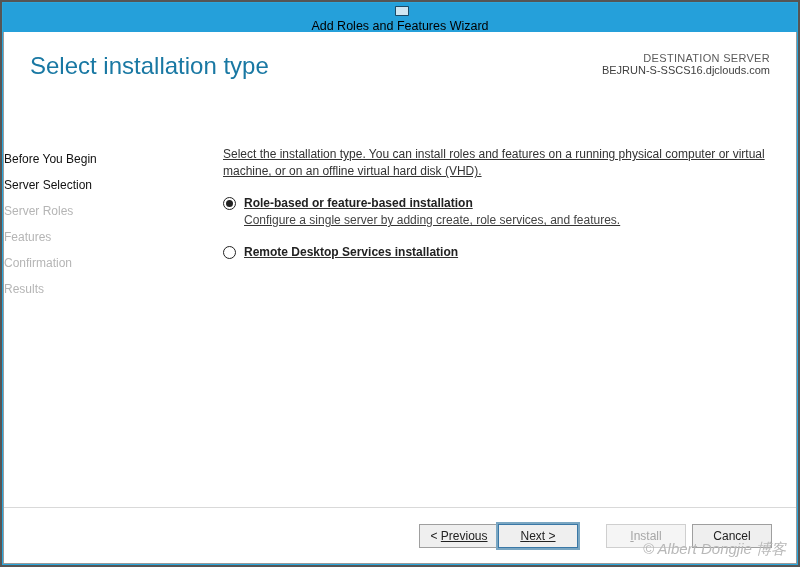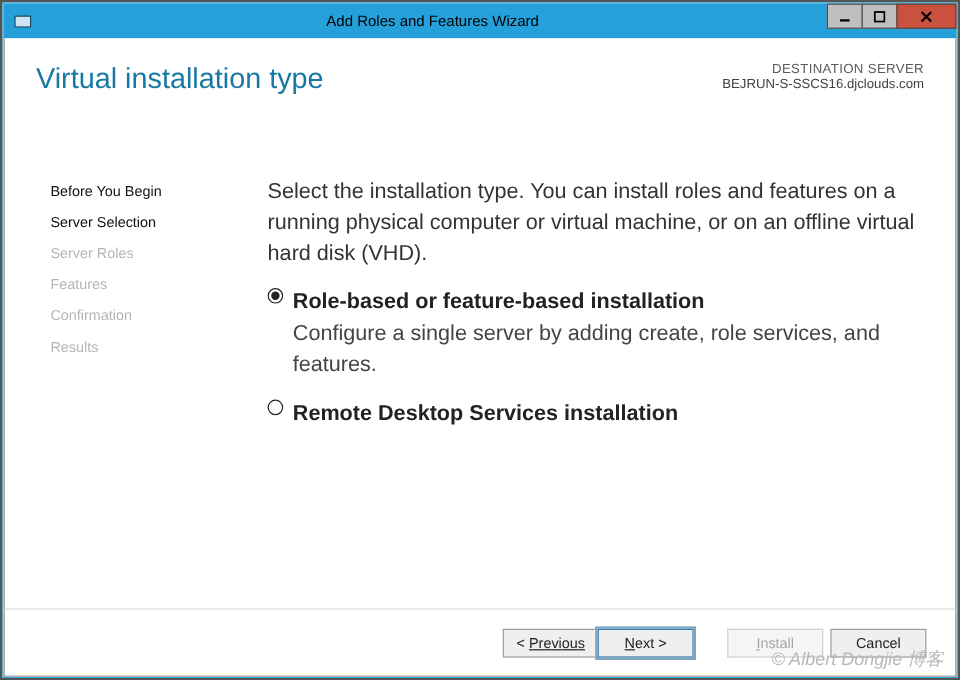--- a/index.html
+++ b/index.html
@@ -16,20 +16,21 @@
     background: #fff;
     border: 1px solid #2aa7dd;
     position: relative;
   }
   .titlebar {
     height: 29px;
     background: #25a0da;
     display: flex;
     align-items: center;
     position: relative;
+    flex-direction: column;
   }
   .titlebar .sys-icon {
     width: 24px; height: 24px;
     display: flex; align-items:center; justify-content:center;
     margin-left: 4px;
   }
   .titlebar .title {
     flex: 1;
     text-align: center;
     color: #000;
@@ -70,32 +71,32 @@
     display:flex;
   }
   .sidebar {
     width: 195px;
     padding-top: 14px;
   }
   .nav-item {
     height: 26px;
     line-height: 26px;
     font-size: 12px;
-    padding-left: 38px;
     white-space: nowrap;
   }
   .nav-item.enabled { color:#111; cursor:pointer; }
   .nav-item.selected { background:#2f7caf; color:#fff; }
   .nav-item.disabled { color:#b5b5b5; }
   .main-pane {
     flex:1;
     padding: 14px 24px 0 24px;
-    font-size: 18px;
+    font-size: 12px;
     color:#333;
     line-height: 1.45;
+    text-decoration: underline;
   }
   .intro { margin-bottom: 14px; }
   .option {
     display:flex;
     align-items:flex-start;
     margin-bottom: 14px;
     gap: 8px;
   }
   .radio {
     width: 13px; height:13px;
@@ -137,21 +138,21 @@
     background:#f5f5f5;
     cursor:default;
   }
   .btn .u { text-decoration: underline; }
   .btn.default {
     outline: 2px solid #7aa6c2;
     border:1px solid #3a78a6;
   }
   .group { display:flex; }
   .group .btn { margin-right: 0; }
-  .group .btn + .btn { margin-left: -1px; }
+  .group .btn + .btn { margin-left: -1px; text-decoration: underline; }
   .gap { width: 16px; }
   .watermark {
     position:absolute; right:10px; bottom:4px;
     font-size:15px; color:#b8b8b8; font-style:italic;
   }
 </style>
 </head>
 <body>
 
 <div class="window">
@@ -180,21 +181,21 @@
             <line x1="2" y1="2" x2="10" y2="10" stroke="#000" stroke-width="1.8"></line>
             <line x1="10" y1="2" x2="2" y2="10" stroke="#000" stroke-width="1.8"></line>
           </svg>
       </div>
     </div>
   </div>
 
   <div class="content-outer">
 
     <div class="header-area">
-      <div class="page-heading">Virtual installation type</div>
+      <div class="page-heading">Select installation type</div>
       <div class="dest-block">
         <div class="dest-label">DESTINATION SERVER</div>
         <div class="dest-name">BEJRUN-S-SSCS16.djclouds.com</div>
       </div>
     </div>
 
     <div class="body-area">
       <div class="sidebar">
         <div class="nav-item enabled">Before You Begin</div>
         <div class="nav-item enabled">Server Selection</div>

